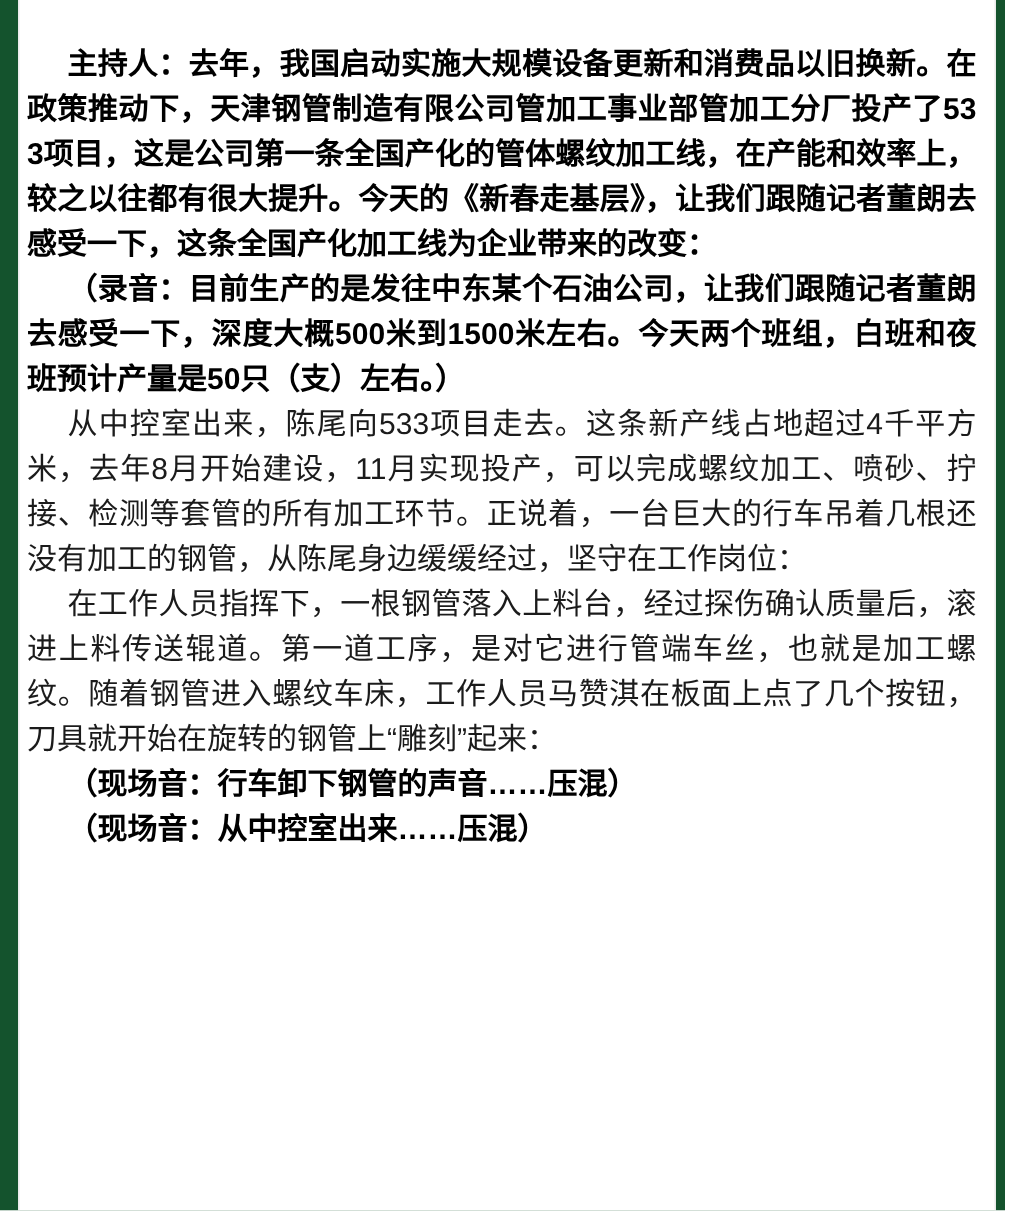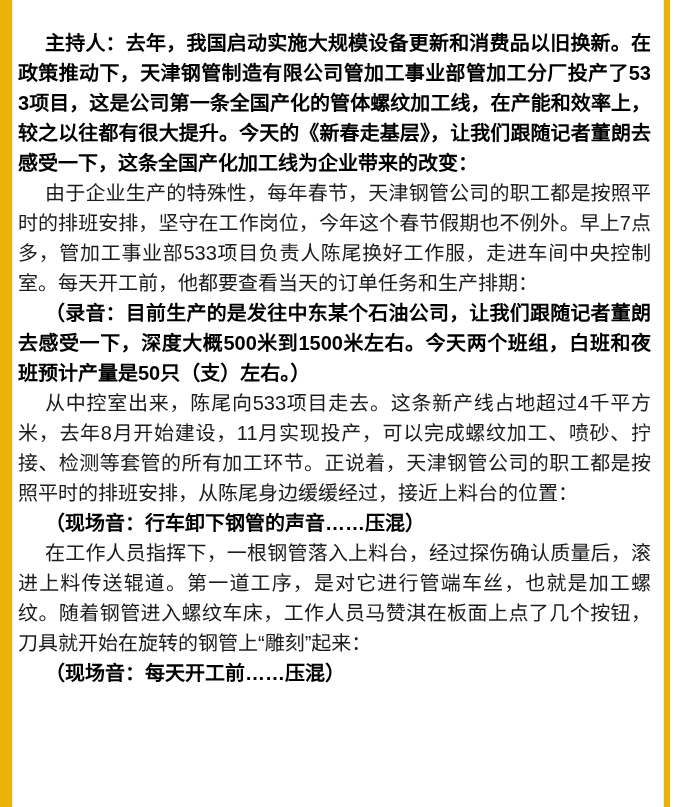--- a/index.html
+++ b/index.html
@@ -9,21 +9,21 @@
   }
   body {
     width: 676px;
     height: 807px;
     overflow: hidden;
     font-family: "Liberation Sans", "DejaVu Sans", sans-serif;
   }
   .page {
     width: 670px;
     height: 807px;
-    background: #eab308;
+    background: #14532d;
   }
   .article {
     box-sizing: border-box;
     margin-left: 12px;
     width: 652px;
     height: 807px;
     border-left: 1px solid #ebebeb;
     border-right: 1px solid #ebebeb;
     padding: 28px 12px 0 5px;
     background: #ffffff;
@@ -43,20 +43,19 @@
     font-weight: 700;
     color: #000000;
   }
 </style>
 </head>
 <body>
 
 <div class="page">
   <div class="article">
     <p data-style="bold">主持人：去年，我国启动实施大规模设备更新和消费品以旧换新。在政策推动下，天津钢管制造有限公司管加工事业部管加工分厂投产了533项目，这是公司第一条全国产化的管体螺纹加工线，在产能和效率上，较之以往都有很大提升。今天的《新春走基层》，让我们跟随记者董朗去感受一下，这条全国产化加工线为企业带来的改变：</p>
-    <p data-style="normal">由于企业生产的特殊性，每年春节，天津钢管公司的职工都是按照平时的排班安排，坚守在工作岗位，今年这个春节假期也不例外。早上7点多，管加工事业部533项目负责人陈尾换好工作服，走进车间中央控制室。每天开工前，他都要查看当天的订单任务和生产排期：</p>
     <p data-style="bold">（录音：目前生产的是发往中东某个石油公司，让我们跟随记者董朗去感受一下，深度大概500米到1500米左右。今天两个班组，白班和夜班预计产量是50只（支）左右。）</p>
-    <p data-style="normal">从中控室出来，陈尾向533项目走去。这条新产线占地超过4千平方米，去年8月开始建设，11月实现投产，可以完成螺纹加工、喷砂、拧接、检测等套管的所有加工环节。正说着，天津钢管公司的职工都是按照平时的排班安排，从陈尾身边缓缓经过，接近上料台的位置：</p>
+    <p data-style="normal">从中控室出来，陈尾向533项目走去。这条新产线占地超过4千平方米，去年8月开始建设，11月实现投产，可以完成螺纹加工、喷砂、拧接、检测等套管的所有加工环节。正说着，一台巨大的行车吊着几根还没有加工的钢管，从陈尾身边缓缓经过，坚守在工作岗位：</p>
+    <p data-style="normal">在工作人员指挥下，一根钢管落入上料台，经过探伤确认质量后，滚进上料传送辊道。第一道工序，是对它进行管端车丝，也就是加工螺纹。随着钢管进入螺纹车床，工作人员马赞淇在板面上点了几个按钮，刀具就开始在旋转的钢管上“雕刻”起来：</p>
     <p data-style="bold">（现场音：行车卸下钢管的声音……压混）</p>
-    <p data-style="normal">在工作人员指挥下，一根钢管落入上料台，经过探伤确认质量后，滚进上料传送辊道。第一道工序，是对它进行管端车丝，也就是加工螺纹。随着钢管进入螺纹车床，工作人员马赞淇在板面上点了几个按钮，刀具就开始在旋转的钢管上“雕刻”起来：</p>
-    <p data-style="bold">（现场音：每天开工前……压混）</p>
+    <p data-style="bold">（现场音：从中控室出来……压混）</p>
   </div>
 </div>
 
 </body></html>

